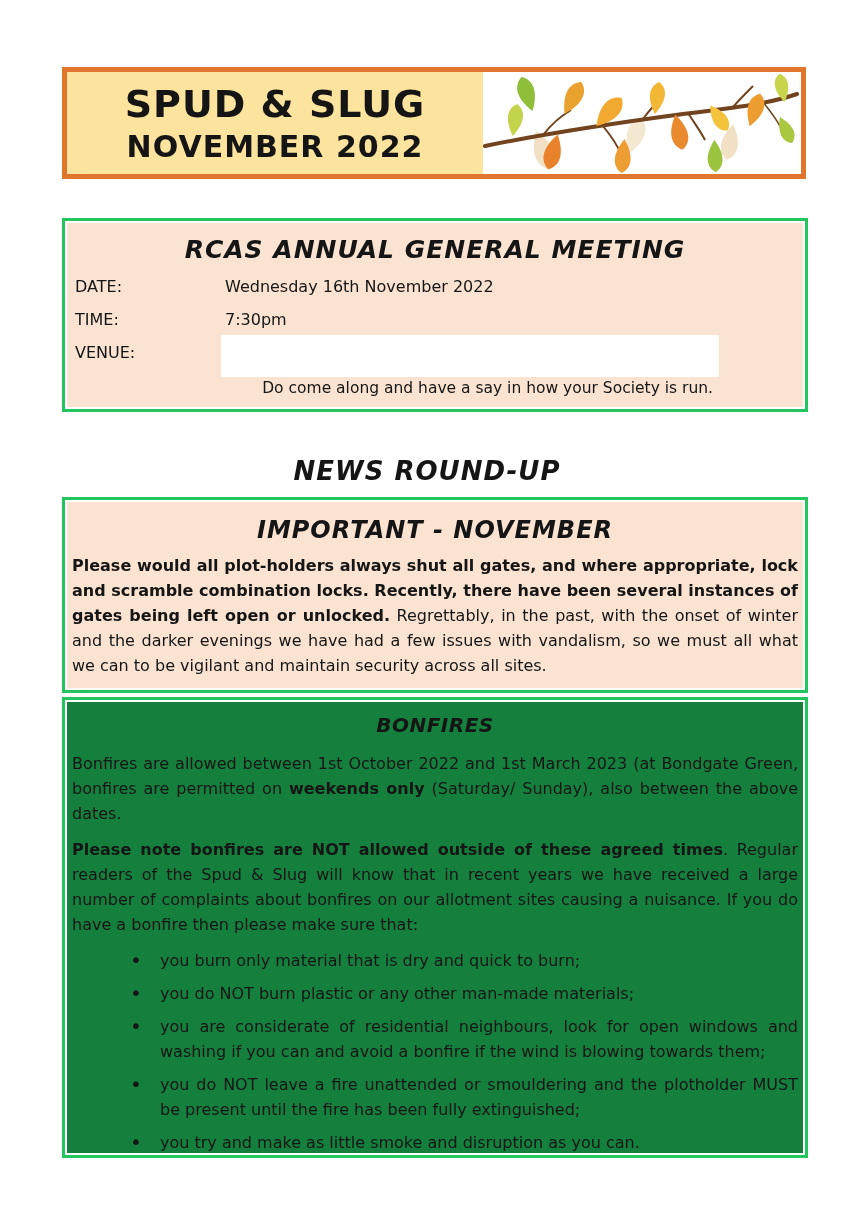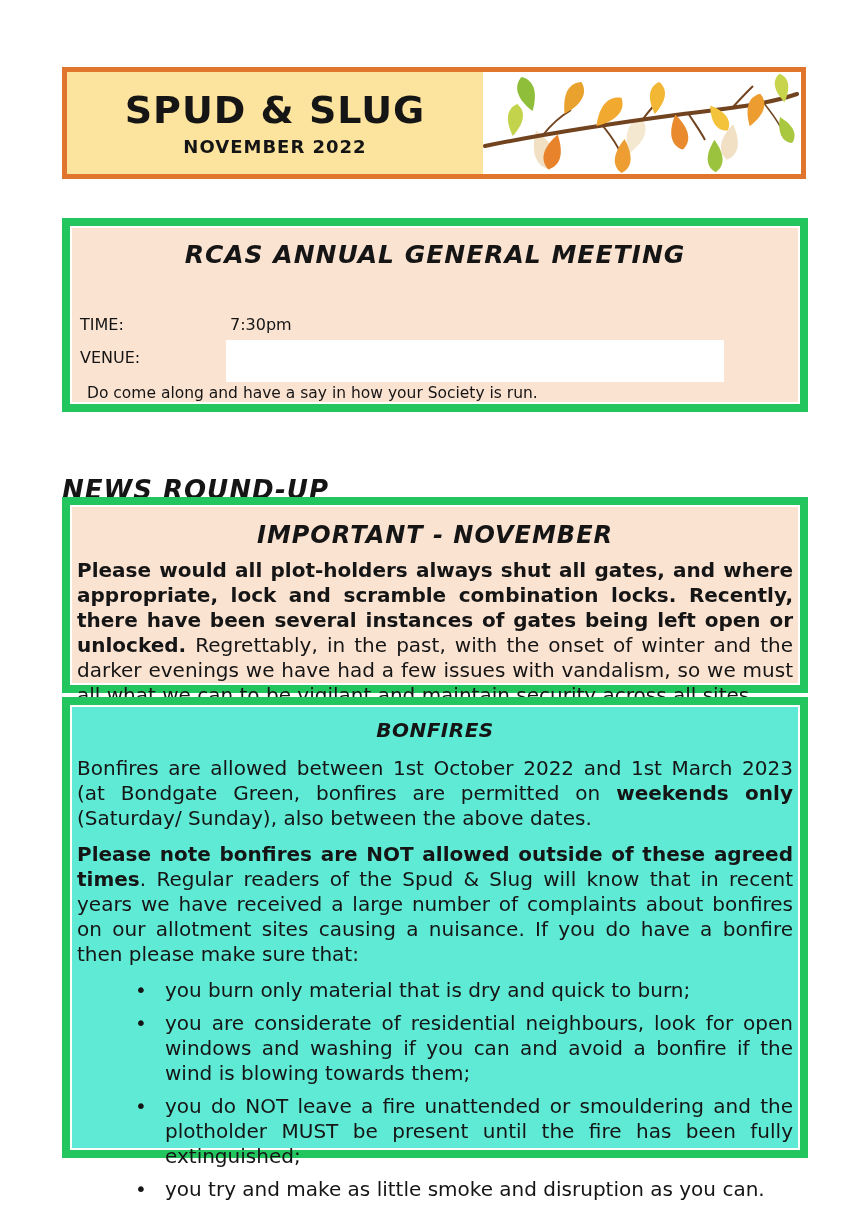--- a/index.html
+++ b/index.html
@@ -12,52 +12,52 @@
     overflow:hidden;
   }
   
   .header-box{
     position:absolute;left:62px;top:67px;width:744px;height:112px;
     box-sizing:border-box;border:5px solid #E0752D;background:#FCE49E;
     display:flex;flex-direction:row;
   }
   .header-left{flex:1;display:flex;flex-direction:column;align-items:center;justify-content:center;}
   .nl-title{font-size:38px;font-weight:bold;letter-spacing:1px;line-height:1;}
-  .nl-sub{font-size:18px;font-weight:bold;letter-spacing:1px;margin-top:9px;line-height:1;}
+  .nl-sub{font-size:30px;font-weight:bold;letter-spacing:1px;margin-top:9px;line-height:1;}
   .header-right{flex:none;width:318px;height:102px;background:#ffffff;overflow:hidden;}
   
   .mbox{
     position:absolute;left:62px;width:746px;box-sizing:border-box;
-    border:8px solid #22c55e;
+    border:3px solid #22c55e;
     box-shadow:inset 0 0 0 2px #ffffff;
   }
   .peach{background:#FBE3D2;}
-  .whitebg{background:#5eead4;}
+  .whitebg{background:#15803d;}
   
   .agm{top:218px;height:194px;}
   .agm-title{position:absolute;top:14px;left:0;width:100%;text-align:center;
     font-size:25px;font-weight:bold;font-style:italic;letter-spacing:1px;}
   .agm-row{position:absolute;left:10px;display:flex;font-size:16px;line-height:20px;}
   .agm-row .lbl{width:150px;flex:none;}
   .row-date{top:56px;}
   .row-time{top:89px;}
   .row-venue{top:122px;}
   .venue-blank{position:absolute;left:156px;top:114px;width:498px;height:42px;background:#ffffff;}
-  .agm-note{position:absolute;top:158px;left:17px;width:100%;box-sizing:border-box;
-    padding-right:92px;text-align:left;font-size:15.5px;}
+  .agm-note{position:absolute;top:158px;left:0;width:100%;box-sizing:border-box;
+    padding-right:92px;text-align:right;font-size:15.5px;}
   
   .news-heading{
-    position:absolute;left:62px;top:456px;width:746px;text-align:left;
-    font-size:26px;font-weight:bold;font-style:italic;letter-spacing:1px;margin-top:19px;
+    position:absolute;left:54px;top:456px;width:746px;text-align:center;
+    font-size:26px;font-weight:bold;font-style:italic;letter-spacing:1px;
   }
   
   .security{top:497px;height:196px;}
   .sec-title{margin:16px 0 0;text-align:center;font-size:24px;font-weight:bold;
     font-style:italic;letter-spacing:1px;}
-  .body-text{font-size:20px;line-height:25px;text-align:justify;}
+  .body-text{font-size:16px;line-height:25px;text-align:justify;}
   .sec-para{margin:9px 7px 0;}
   .b{font-weight:bold;}
   
   .bonfires{top:697px;height:461px;}
   .bon-title{margin:13px 0 0;text-align:center;font-size:20px;font-weight:bold;
     font-style:italic;letter-spacing:.5px;}
   .bon-para1{margin:14px 7px 0;}
   .bon-para2{margin:11px 7px 0;}
   .bullets{margin:11px 0 0;padding:0;list-style:none;}
   .bullets li{position:relative;padding-left:51px;padding-right:7px;margin-bottom:8px;margin-left:44px;}
@@ -104,20 +104,24 @@
         <use href="#leaf" transform="translate(272,38) rotate(18) scale(0.95)" fill="#ED9C30"></use>
         <use href="#leaf" transform="translate(303,58) rotate(155) scale(0.8)" fill="#A9C83F"></use>
         <use href="#leaf" transform="translate(299,16) rotate(-10) scale(0.8)" fill="#C8D44C"></use>
       </svg>
     </div>
   </div>
 
   <div class="mbox peach agm">
     <div class="agm-title">RCAS ANNUAL GENERAL MEETING</div>
     <div class="venue-blank"></div>
+    <div class="agm-row row-date">
+      <span class="lbl">DATE:</span>
+      <span>Wednesday 16th November 2022</span>
+    </div>
     <div class="agm-row row-time">
       <span class="lbl">TIME:</span>
       <span>7:30pm</span>
     </div>
     <div class="agm-row row-venue">
       <span class="lbl">VENUE:</span>
       <span></span>
     </div>
     <div class="agm-note">Do come along and have a say in how your Society is run.</div>
   </div>
@@ -128,19 +132,20 @@
     <div class="sec-title">IMPORTANT - NOVEMBER</div>
     <p class="body-text sec-para"><span class="b">Please would all plot-holders always shut all gates, and where appropriate, lock and scramble combination locks.  Recently, there have been several instances of gates being left open or unlocked.</span><span>  Regrettably, in the past, with the onset of winter and the darker evenings we have had a few issues with vandalism, so we must all what we can to be vigilant and maintain security across all sites.</span></p>
   </div>
 
   <div class="mbox whitebg bonfires">
     <div class="bon-title">BONFIRES</div>
     <p class="body-text bon-para1"><span>Bonfires are allowed between 1st October 2022 and 1st March 2023 (at Bondgate Green, bonfires are permitted on </span><span class="b">weekends only</span><span> (Saturday/ Sunday), also between the above dates.</span></p>
     <p class="body-text bon-para2"><span class="b">Please note bonfires are NOT allowed outside of these agreed times</span><span>.  Regular readers of the Spud &amp; Slug will know that in recent years we have received a large number of complaints about bonfires on our allotment sites causing a nuisance.  If you do have a bonfire then please make sure that:</span></p>
     <ul class="bullets body-text">
       <li>you burn only material that is dry and quick to burn;</li>
+      <li>you do NOT burn plastic or any other man-made materials;</li>
       <li>you are considerate of residential neighbours, look for open windows and washing if you can and avoid a bonfire if the wind is blowing towards them;</li>
       <li>you do NOT leave a fire unattended or smouldering and the plotholder MUST be present until the fire has been fully extinguished;</li>
       <li>you try and make as little smoke and disruption as you can.</li>
     </ul>
   </div>
 
 </div>
 
 </body></html>

